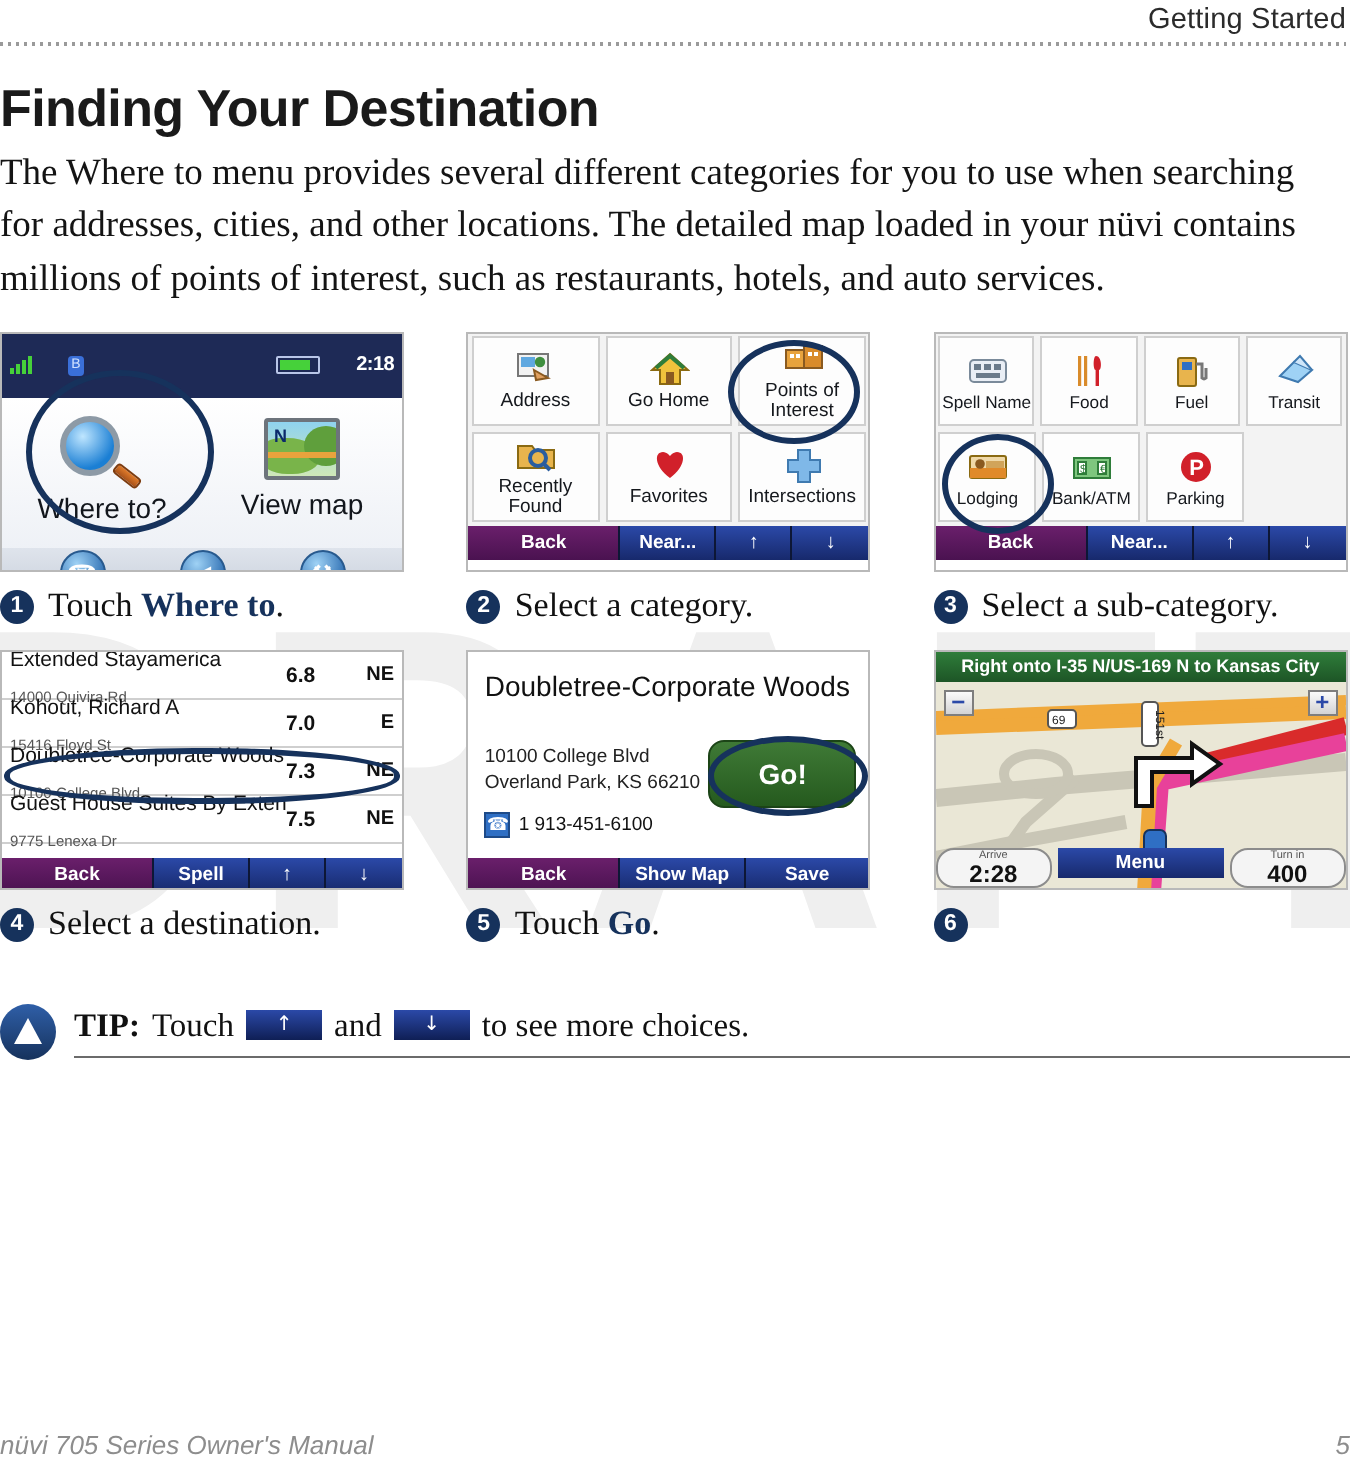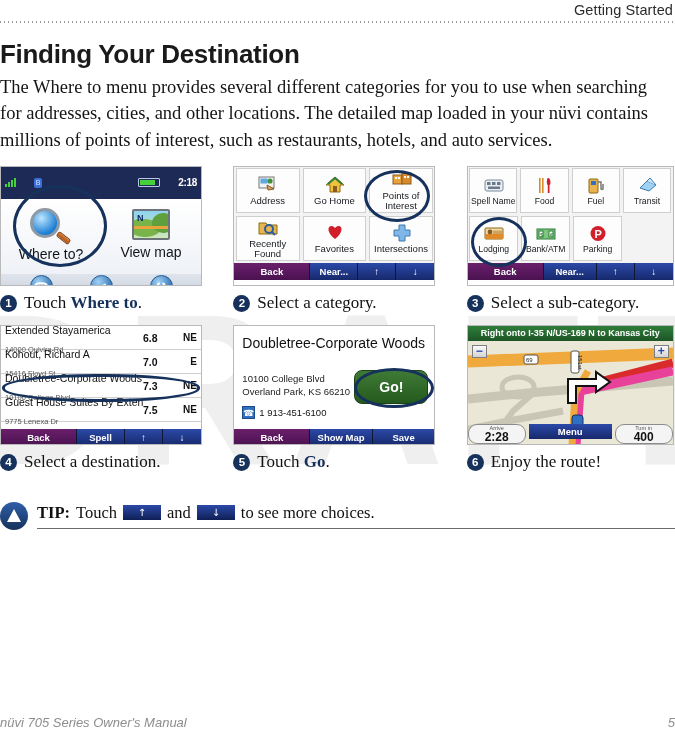--- a/index.html
+++ b/index.html
@@ -693,21 +693,20 @@
                 <div class="menubtn">Menu</div>
                 <div class="mpill">
                   <span class="mt">Turn in</span>
                   <span class="mv">400</span>
                 </div>
               </div>
             </div>
           </div>
           <div class="cap">
             <span class="badge">6</span>
-            <span>Enjoy the route!</span>
           </div>
         </div>
 
       </div>
     </div>
 
     <div class="tip">
       <div class="tip-logo">
           <span class="tri"></span>
         </div>

